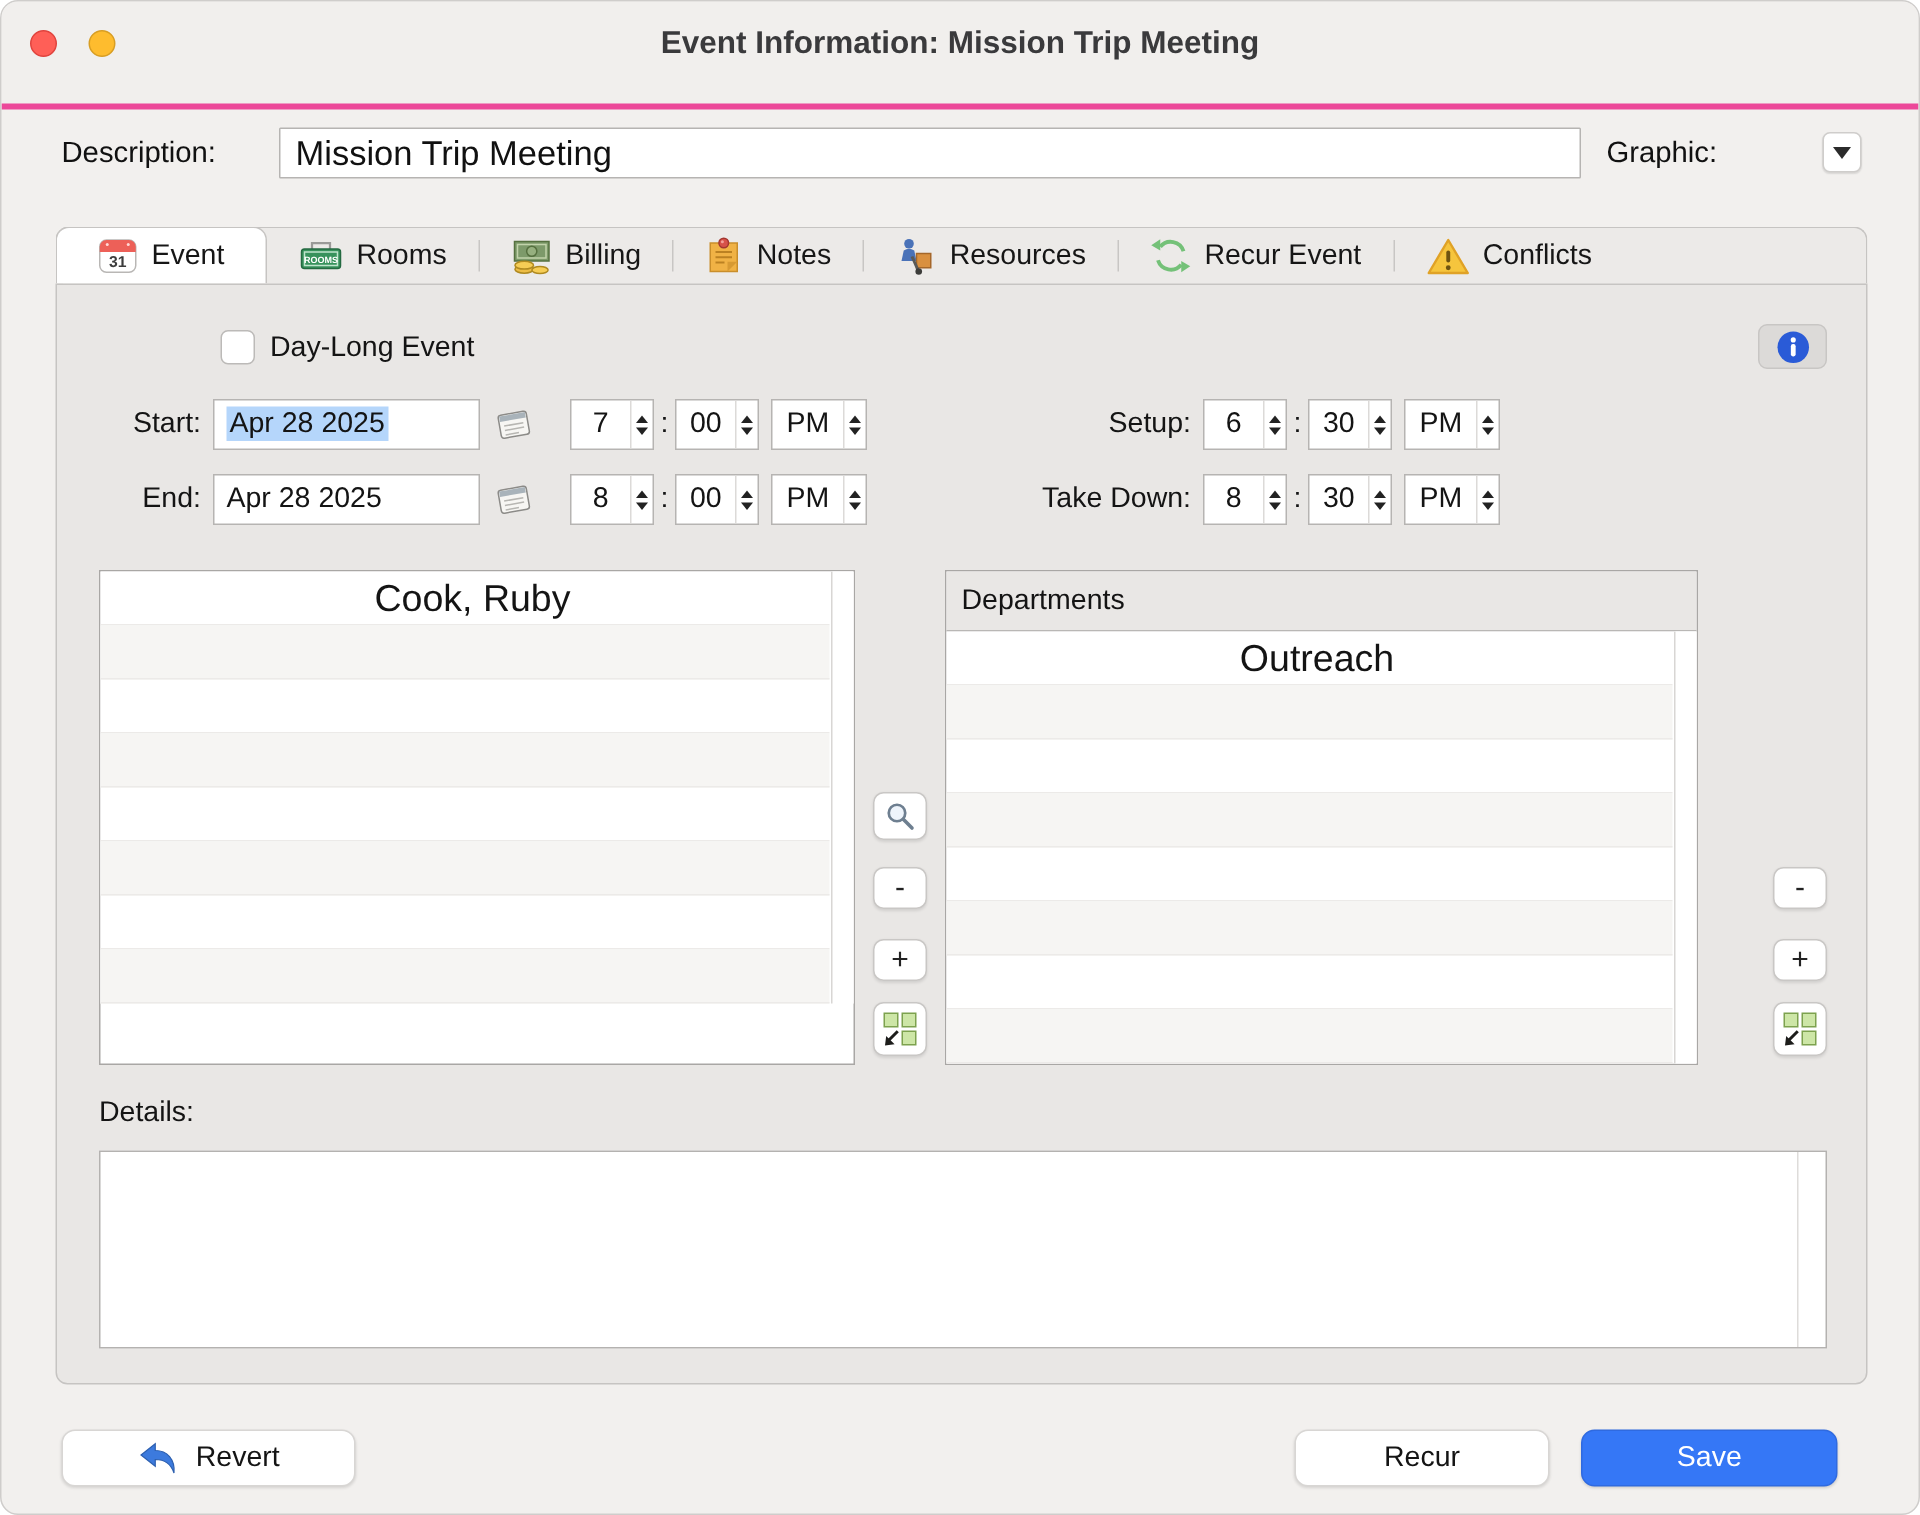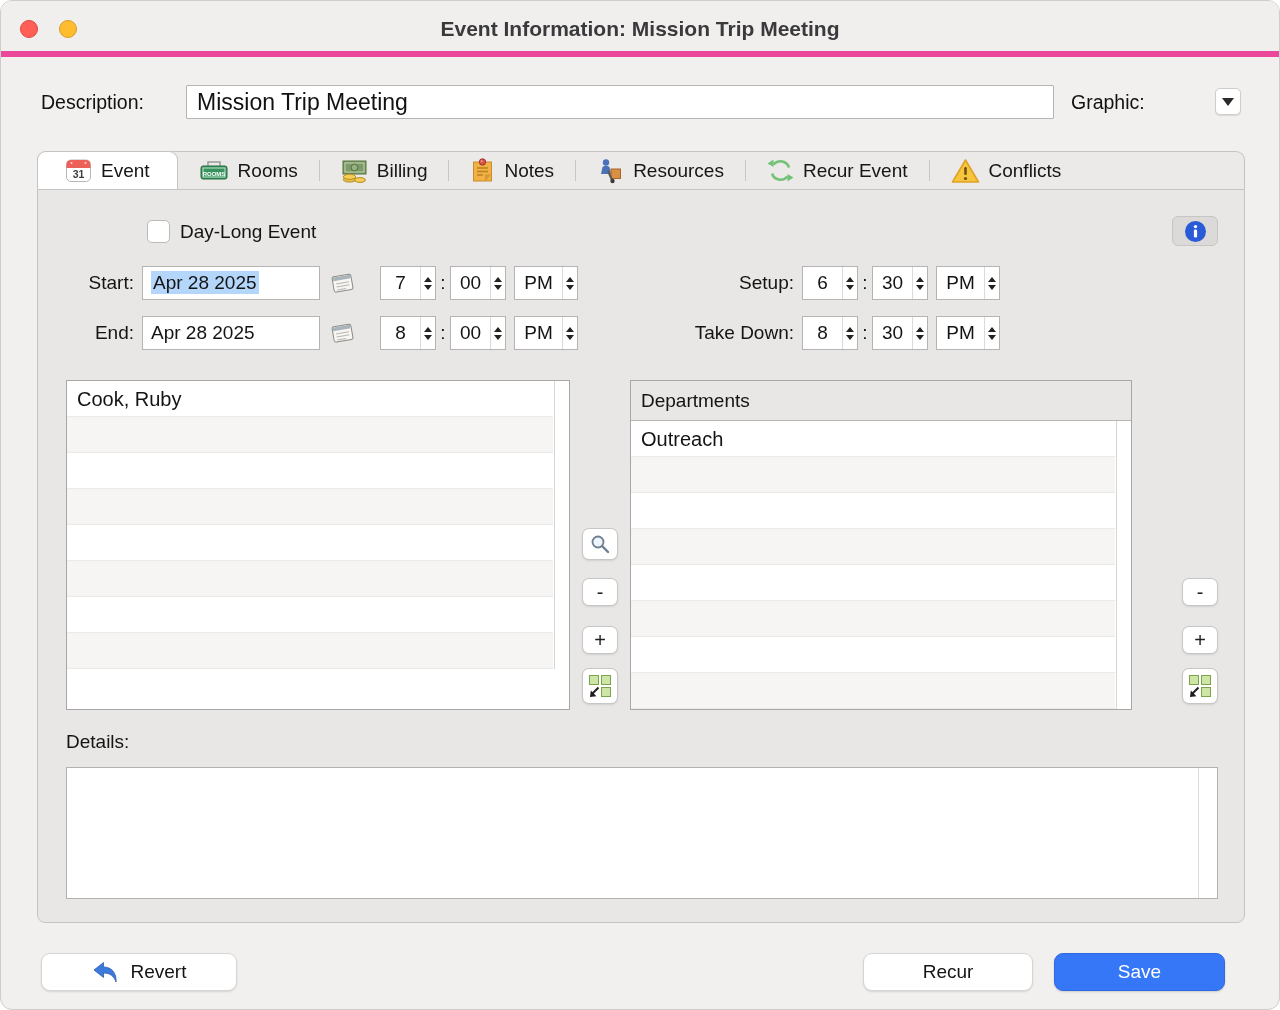--- a/index.html
+++ b/index.html
@@ -1,21 +1,21 @@
 <!DOCTYPE html>
 <html><head>
 <meta charset="utf-8">
 <style>
   html,body{margin:0;padding:0;background:#ffffff;}
   body{width:1280px;height:1010px;font-family:"Liberation Sans",sans-serif;-webkit-font-smoothing:antialiased;}
   *{box-sizing:border-box;}
   .window{position:relative;width:1280px;height:1010px;background:#f2f0ee;border:1px solid #cfcdcb;border-radius:12px;overflow:hidden;color:#141414;}
 
   
-  .titlebar{position:absolute;left:0;top:0;width:100%;height:56px;background:#f1efed;border-bottom:6px solid #ec4899;}
+  .titlebar{position:absolute;left:0;top:0;width:100%;height:72px;background:#f1efed;border-bottom:4px solid #ec4899;}
   .win-title{text-align:center;line-height:56px;font-size:21px;font-weight:bold;color:#3a3a3c;}
   .tl{position:absolute;top:19px;width:18px;height:18px;border-radius:50%;}
   .tl.red{left:19px;background:#ff5f57;border:1px solid #e0443e;}
   .tl.yellow{left:58px;background:#febc2e;border:1px solid #d89e24;}
 
   
   .hlabel{position:absolute;font-size:19.5px;line-height:34px;height:34px;color:#111;}
   #desc-label{left:40px;top:84px;}
   #desc-input{position:absolute;left:185px;top:84px;width:868px;height:34px;border:1px solid #b6b4b2;border-radius:1px;font-size:23px;font-family:inherit;padding:0 10px;background:#fff;color:#111;}
   #graphic-label{left:1070px;top:84px;}
@@ -72,21 +72,21 @@
   #cl-2,#cl-4{top:126px;}
   #cl-1,#cl-2{left:399px;}
   #cl-3,#cl-4{left:821px;}
 
   
   .listbox{position:absolute;top:190px;height:330px;background:#fff;border:1px solid #a9a7a5;}
   #contacts-box{left:28px;width:504px;}
   #departments-box{left:592px;width:502px;}
   .listhead{height:40px;line-height:39px;padding-left:10px;background:#e9e7e5;border-bottom:1px solid #b9b7b5;font-size:19px;}
   .listbody{position:relative;height:288px;background:#fff;}
-  .lrow{height:36px;line-height:36px;padding-left:10px;font-size:20px;border-bottom:1px solid #eceae8;margin-right:16px;}
+  .lrow{height:36px;line-height:36px;padding-left:10px;font-size:25px;border-bottom:1px solid #eceae8;margin-right:16px;text-align:center;}
   .lrow:nth-child(even){background:#f6f5f3;}
   .lscroll{position:absolute;top:0;right:0;bottom:0;width:15px;background:#fff;border-left:1px solid #d8d6d4;}
 
   .ubtn{position:absolute;width:36px;background:#fff;border:1px solid #c9c7c5;border-radius:7px;box-shadow:0 1px 2px rgba(0,0,0,.1);display:flex;align-items:center;justify-content:center;font-size:20px;font-family:inherit;color:#222;padding:0;line-height:1;}
   #c-search{left:544px;top:338px;height:32px;}
   #c-minus{left:544px;top:388px;height:28px;}
   #c-plus{left:544px;top:436px;height:28px;}
   #c-group{left:544px;top:478px;height:36px;}
   #d-minus{left:1144px;top:388px;height:28px;}
   #d-plus{left:1144px;top:436px;height:28px;}

